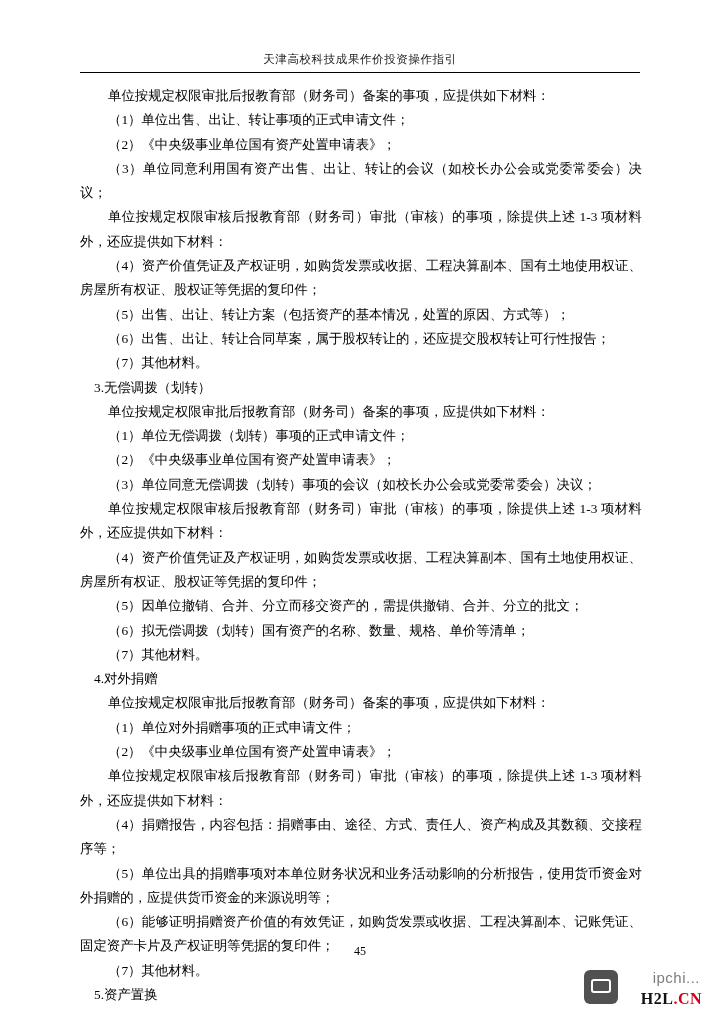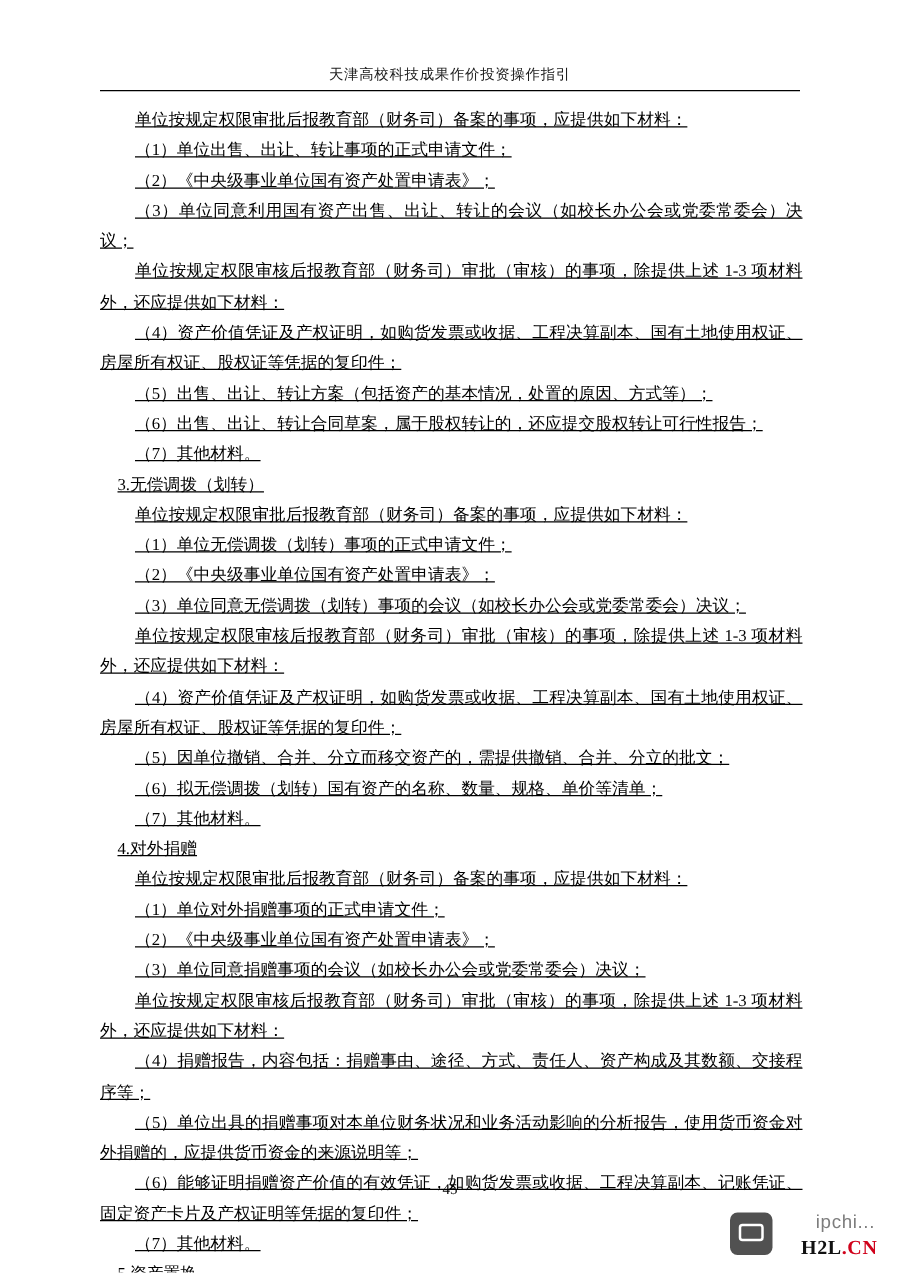--- a/index.html
+++ b/index.html
@@ -48,21 +48,20 @@
     width: 562px;
     font-size: 13.4px;
     line-height: 24.3px;
     color: #000000;
     text-align: justify;
   }
   .content p {
     margin: 0;
     padding: 0;
     white-space: pre-wrap;
-    text-decoration: underline;
   }
   .p-indent2 {
     text-indent: 28px;
   }
   .p-indent1 {
     text-indent: 14px;
   }
   .pagenum {
     position: absolute;
     top: 944px;
@@ -148,21 +147,20 @@
     <p class="p-indent2">（3）单位同意无偿调拨（划转）事项的会议（如校长办公会或党委常委会）决议；</p>
     <p class="p-indent2">单位按规定权限审核后报教育部（财务司）审批（审核）的事项，除提供上述 1-3 项材料外，还应提供如下材料：</p>
     <p class="p-indent2">（4）资产价值凭证及产权证明，如购货发票或收据、工程决算副本、国有土地使用权证、房屋所有权证、股权证等凭据的复印件；</p>
     <p class="p-indent2">（5）因单位撤销、合并、分立而移交资产的，需提供撤销、合并、分立的批文；</p>
     <p class="p-indent2">（6）拟无偿调拨（划转）国有资产的名称、数量、规格、单价等清单；</p>
     <p class="p-indent2">（7）其他材料。</p>
     <p class="p-indent1">4.对外捐赠</p>
     <p class="p-indent2">单位按规定权限审批后报教育部（财务司）备案的事项，应提供如下材料：</p>
     <p class="p-indent2">（1）单位对外捐赠事项的正式申请文件；</p>
     <p class="p-indent2">（2）《中央级事业单位国有资产处置申请表》；</p>
-    <p class="p-indent2">（3）单位同意捐赠事项的会议（如校长办公会或党委常委会）决议；</p>
     <p class="p-indent2">单位按规定权限审核后报教育部（财务司）审批（审核）的事项，除提供上述 1-3 项材料外，还应提供如下材料：</p>
     <p class="p-indent2">（4）捐赠报告，内容包括：捐赠事由、途径、方式、责任人、资产构成及其数额、交接程序等；</p>
     <p class="p-indent2">（5）单位出具的捐赠事项对本单位财务状况和业务活动影响的分析报告，使用货币资金对外捐赠的，应提供货币资金的来源说明等；</p>
     <p class="p-indent2">（6）能够证明捐赠资产价值的有效凭证，如购货发票或收据、工程决算副本、记账凭证、固定资产卡片及产权证明等凭据的复印件；</p>
     <p class="p-indent2">（7）其他材料。</p>
     <p class="p-indent1">5.资产置换</p>
 
   </div>
 
   <div class="pagenum">45</div>

